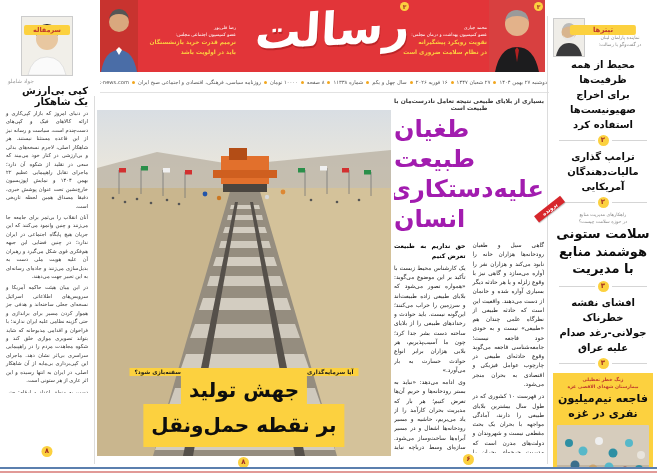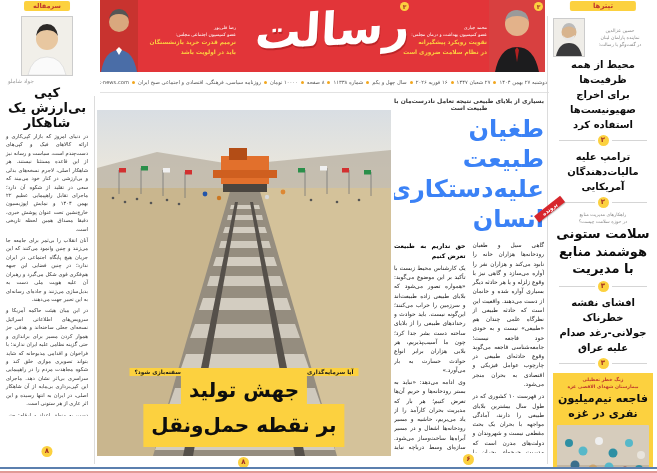--- a/index.html
+++ b/index.html
@@ -2,27 +2,27 @@
 <html lang="fa" dir="rtl"><head>
 <meta charset="utf-8">
 <style>
   html,body{margin:0;padding:0;background:#fff;}
   .page{position:relative;width:657px;height:473px;overflow:hidden;background:#fff;
         font-family:"DejaVu Sans",sans-serif;direction:rtl;}
   .abs{position:absolute;}
   .num{width:11px;height:11px;border-radius:50%;background:#fcd13f;color:#a53125;
        font-size:7px;font-weight:bold;display:flex;align-items:center;justify-content:center;line-height:1;}
   .num.sm{width:9px;height:9px;font-size:6px;}
-  .tag{background:#fcd13f;color:#c0392b;font-weight:bold;border-radius:2px;}
+  .tag{background:#fcd13f;color:#c0392b;font-weight:bold;border-radius:2px;margin-top:24px;}
   
   .editorial{left:2px;top:0;width:90px;height:465px;overflow:hidden;}
   .ed-tag{position:absolute;top:1px;left:50%;transform:translateX(-50%);font-size:6.5px;padding:1px 9px;white-space:nowrap;}
   .ed-photo{margin:16px auto 2px;width:50px;height:58px;border:1px solid #ccc;background:#f4f2ee;overflow:hidden;}
   .ed-author{font-size:5.5px;color:#999;text-align:left;padding:0 6px;}
-  .ed-title{font-size:13px;font-weight:900;color:#111;text-align:center;padding:1px 4px 2px;}
+  .ed-title{font-size:10px;font-weight:900;color:#111;text-align:right;padding:1px 4px 2px;}
   .ed-body{font-size:5.2px;line-height:1.62;color:#333;text-align:justify;padding:0 4px;height:284px;overflow:hidden;}
   .ed-body p{margin:0 0 3px;}
   .ed-num{position:absolute;bottom:8px;left:50%;transform:translateX(-50%);}
   
   .masthead{left:100px;top:0;width:445px;height:72px;background:#e23539;overflow:hidden;color:#fff;}
   .logo{position:absolute;left:150px;right:130px;top:2px;font-size:46px;font-weight:900;color:#fff;
         text-align:center;transform:rotate(-3deg) skewX(-6deg);letter-spacing:-2px;
         text-shadow:1px 2px 0 rgba(120,10,10,.35);}
   .mh-photo-l{position:absolute;left:0;top:0;width:38px;height:72px;}
   .mh-photo-r{position:absolute;right:0;top:0;width:56px;height:72px;}
@@ -40,21 +40,21 @@
   
   .photo{left:97px;top:110px;width:294px;height:346px;overflow:hidden;background:#bfb8a8;}
   .ph-kicker{position:absolute;bottom:80px;left:50%;transform:translateX(-50%);background:#fcd13f;
              color:#1a1a1a;font-size:5.8px;font-weight:bold;padding:1px 5px;white-space:nowrap;}
   .ph-title{position:absolute;left:50%;transform:translateX(-50%);background:#fcd13f;color:#0e0e0e;
             font-size:20px;font-weight:900;line-height:1.35;padding:8px 8px;white-space:nowrap;}
   .ph-t1{bottom:44px;} .ph-t2{bottom:9px;}
   
   .lead{left:394px;top:97px;width:150px;height:356px;overflow:hidden;}
   .lead-kicker{font-size:6px;font-weight:600;color:#333;text-align:center;}
-  .lead-title{font-size:24px;font-weight:900;color:#3b82f6;text-align:right;line-height:1.25;
+  .lead-title{font-size:24px;font-weight:900;color:#a21caf;text-align:left;line-height:1.25;
               letter-spacing:-0.5px;margin-top:3px;}
   .lead-body{margin-top:7px;height:258px;overflow:hidden;column-count:2;column-gap:7px;
              font-size:5.8px;line-height:1.6;text-align:justify;color:#222;}
   .lead-body p{margin:0 0 3px;}
   .lead-sub{font-size:6.2px;font-weight:900;color:#000;margin:2px 0;}
   
   .sidebar{left:551px;top:0;width:104px;height:467px;overflow:hidden;text-align:center;}
   .sb-tag{position:absolute;top:1px;left:50%;transform:translateX(-50%);font-size:7px;padding:1px 23px;white-space:nowrap;}
   .sb-item1{margin-top:18px;display:flex;flex-direction:row;align-items:center;}
   .sb-capcol{flex:1;font-size:4.7px;color:#8a8a8a;line-height:1.55;text-align:center;}
@@ -280,21 +280,21 @@
       <div>برای اخراج صهیونیست‌ها</div>
       <div>استفاده کرد</div>
     </div>
     <div class="sb-div">
       <span class="ln"></span>
         <span class="num">۲</span>
         <span class="ln"></span>
     </div>
 
     <div class="sb-h">
-      <div>ترامپ علیه</div>
+      <div>ترامپ گذاری</div>
       <div>مالیات‌دهندگان</div>
       <div>آمریکایی</div>
     </div>
     <div class="sb-div">
       <span class="ln"></span>
         <span class="num">۲</span>
         <span class="ln"></span>
     </div>
 
     <div class="sb-pre">

